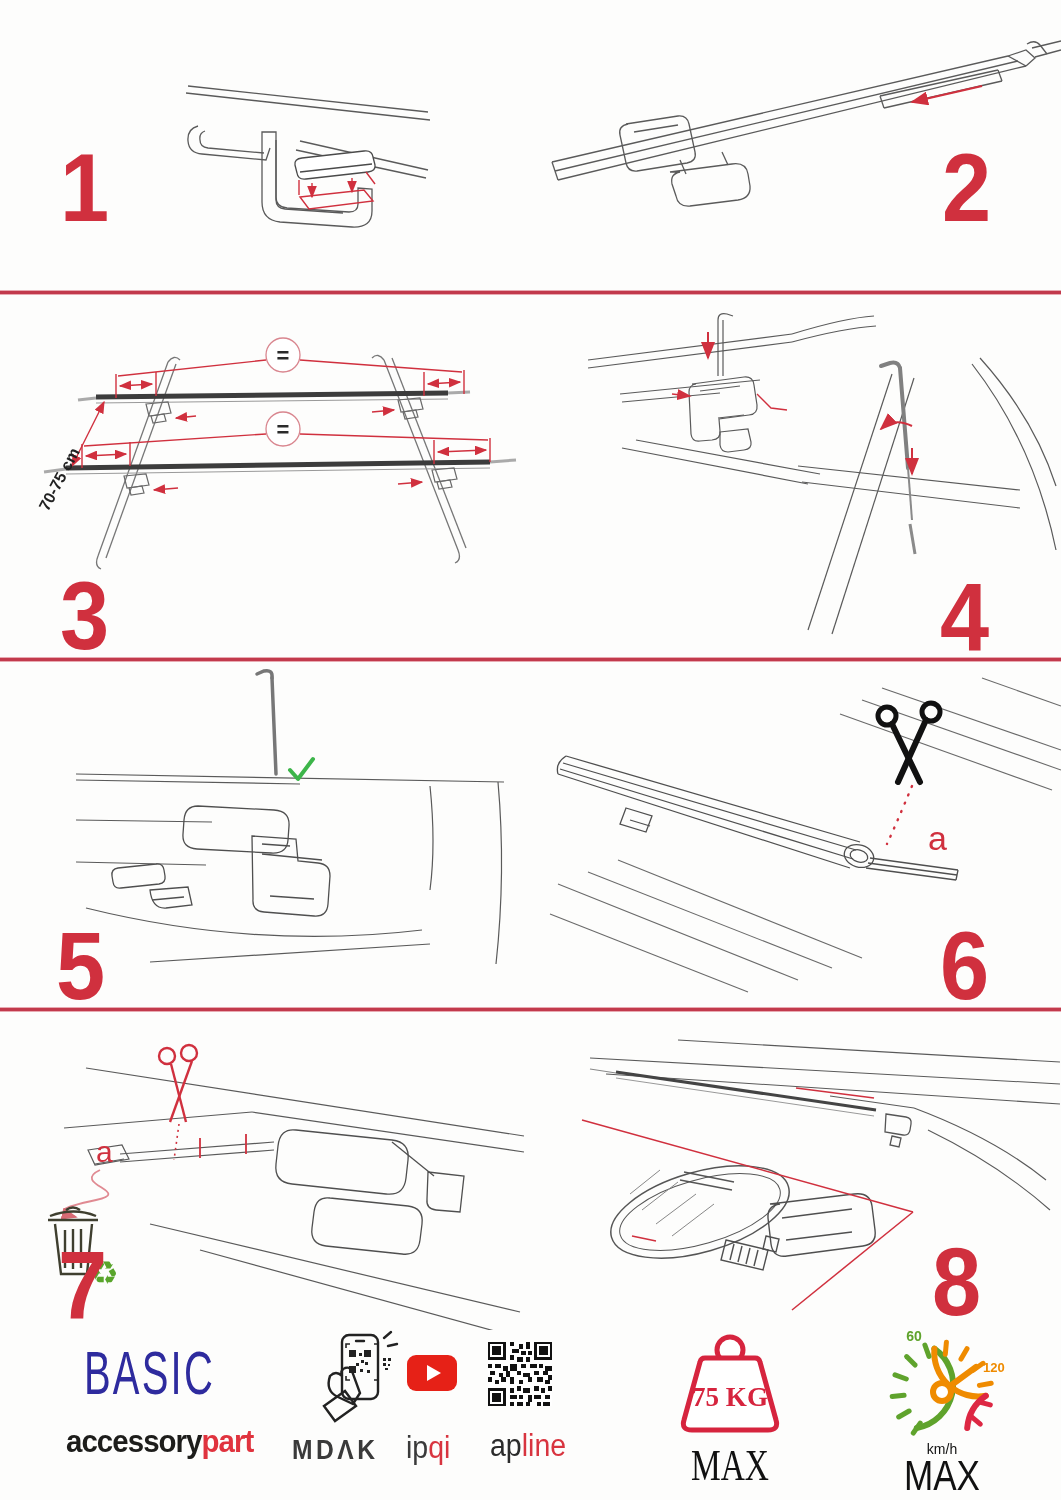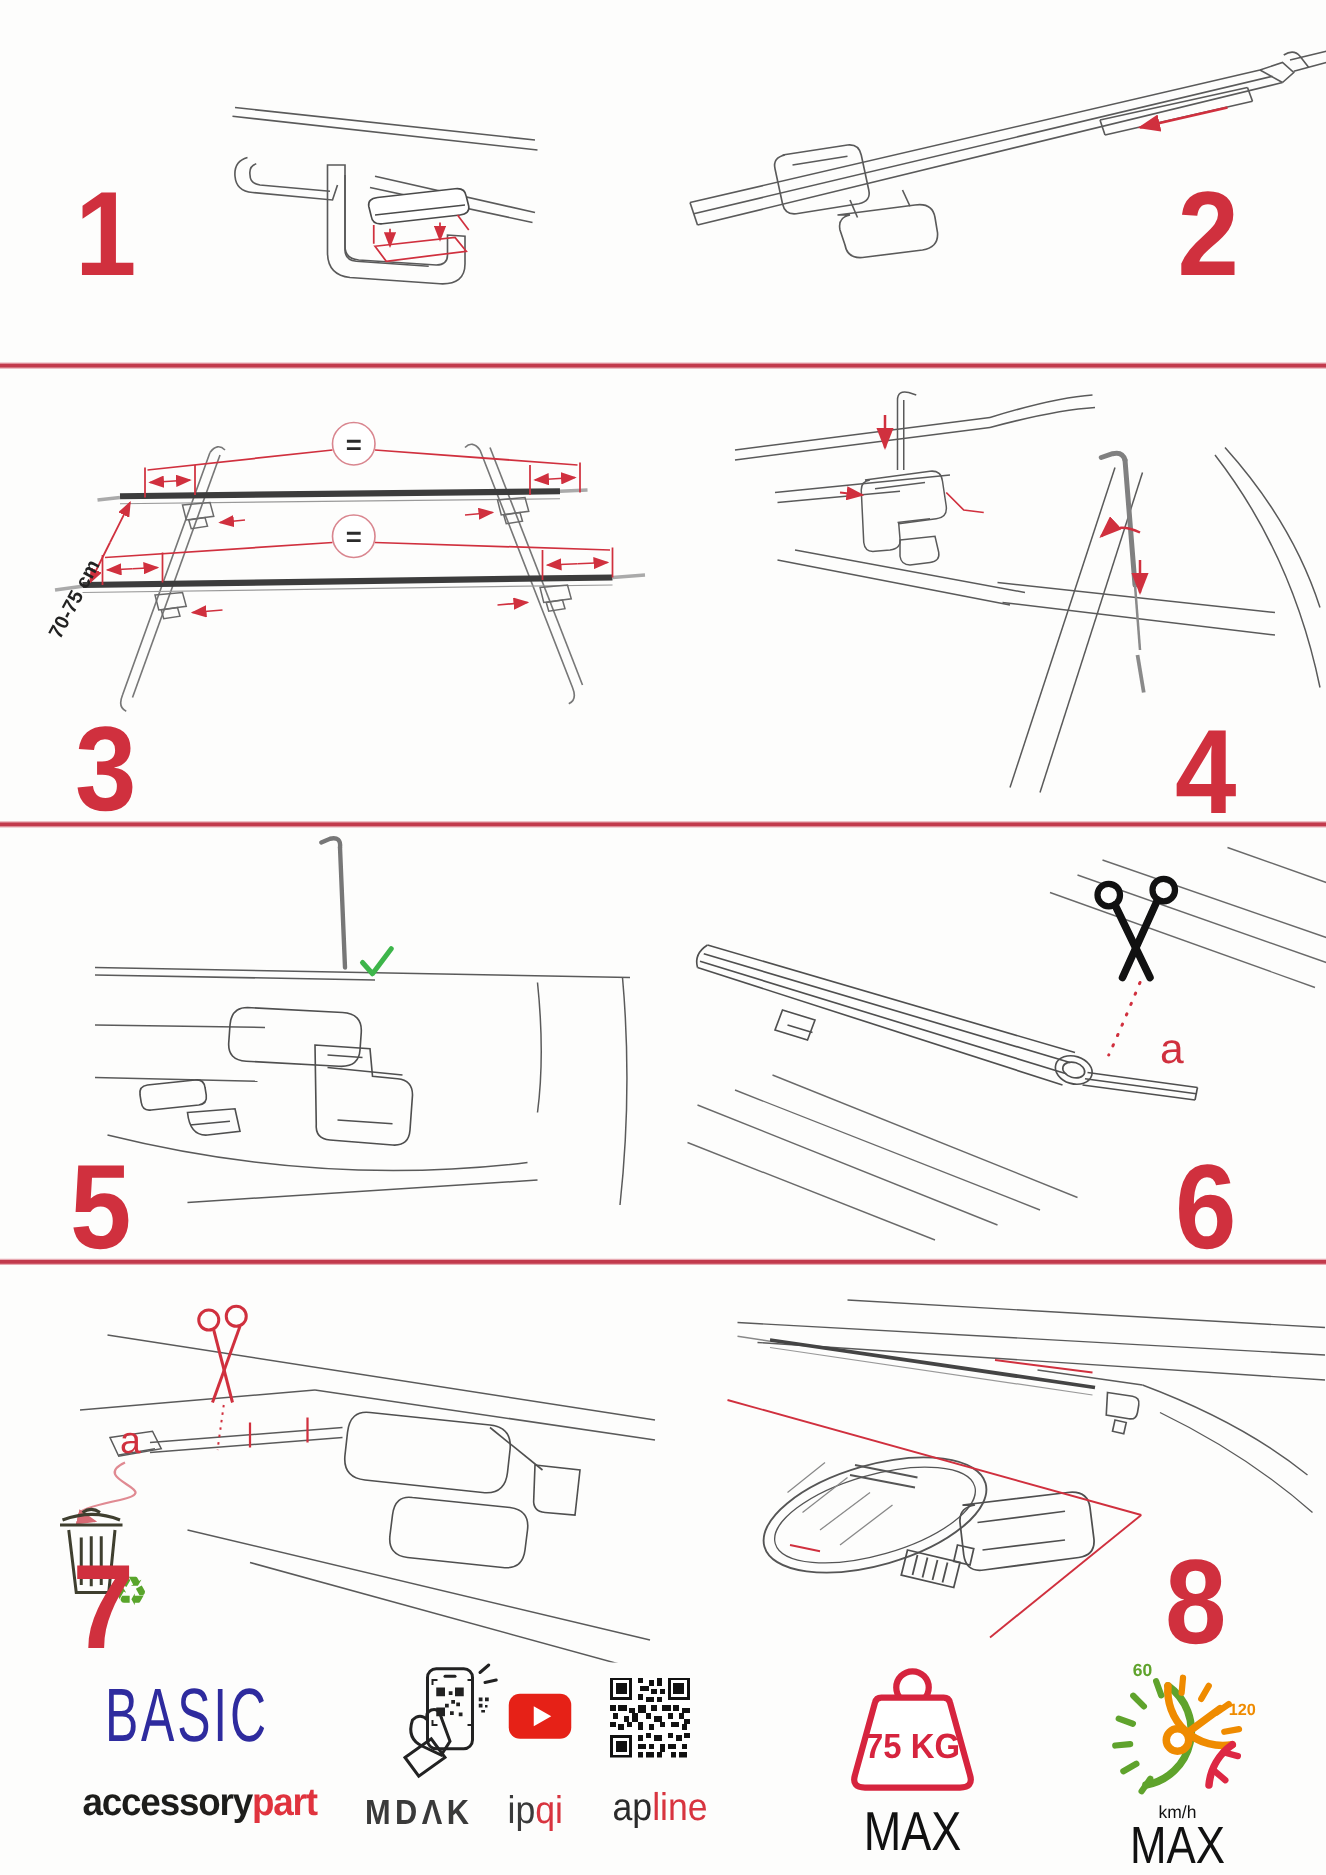--- a/index.html
+++ b/index.html
@@ -505,21 +505,21 @@
         <rect x="10" y="27" width="2" height="2"></rect>
           <rect x="13" y="27" width="3" height="2"></rect>
           <rect x="17" y="27" width="2" height="2"></rect>
         <rect x="22" y="27" width="2" height="2"></rect>
           <rect x="25" y="27" width="3" height="2"></rect>
       </g>
     </svg>
   </div>
   <div class="apline"><span class="blk">ap</span><span class="red">line</span></div>
 
-  <div class="panel" style="left:664px;top:1328px;width:132px;height:170px;">
+  <div class="panel" style="left:664px;top:1328px;width:132px;height:170px;font-family:Liberation Serif, serif;">
     <svg width="132" height="170" viewBox="0 0 132 170">
       <circle cx="66" cy="22" r="13" stroke="#d6243e" stroke-width="5" fill="#fff"></circle>
       <path d="M41,30 h50 q4,0 5,4 l16,58 q3,10 -8,10 h-76 q-11,0 -8,-10 l16,-58 q1,-4 5,-4 z" stroke="#d6243e" stroke-width="5" fill="#fff" stroke-linejoin="round"></path>
       <text x="66" y="78" text-anchor="middle" font-size="28" font-weight="700" fill="#d6243e" textLength="76" lengthAdjust="spacingAndGlyphs">75 KG</text>
       <text x="66" y="152" text-anchor="middle" font-size="44" font-weight="400" fill="#111" textLength="78" lengthAdjust="spacingAndGlyphs">MAX</text>
     </svg>
   </div>
 
   <div class="panel" style="left:880px;top:1328px;width:125px;height:172px;">
     <svg width="125" height="172" viewBox="0 0 125 172">

